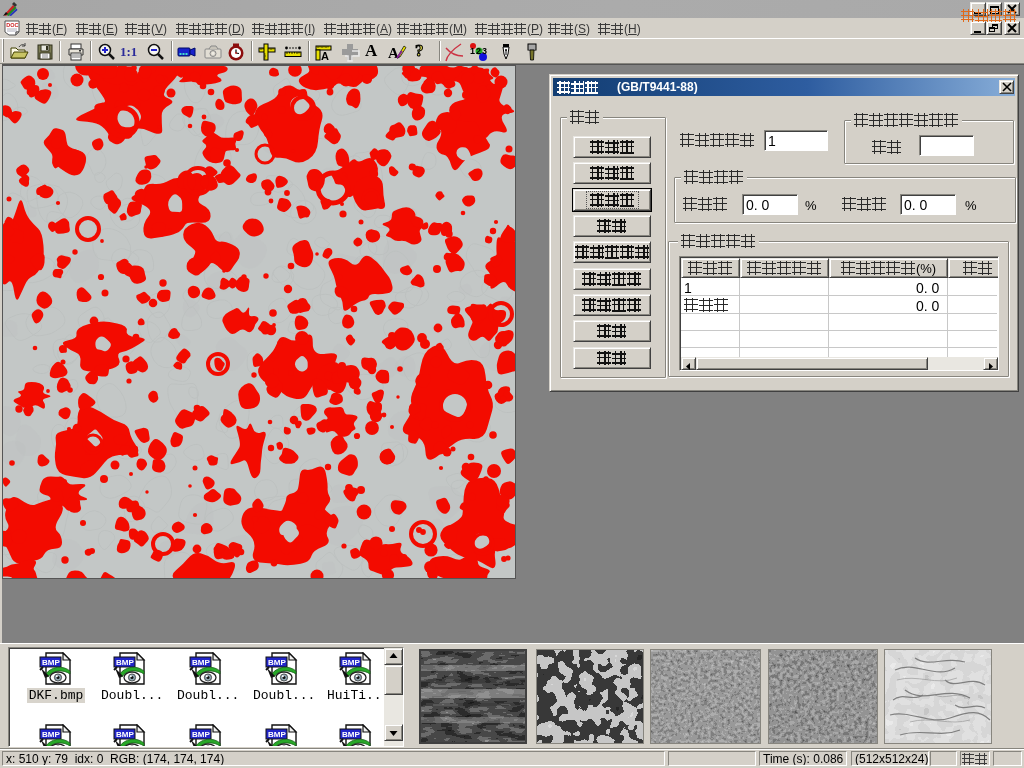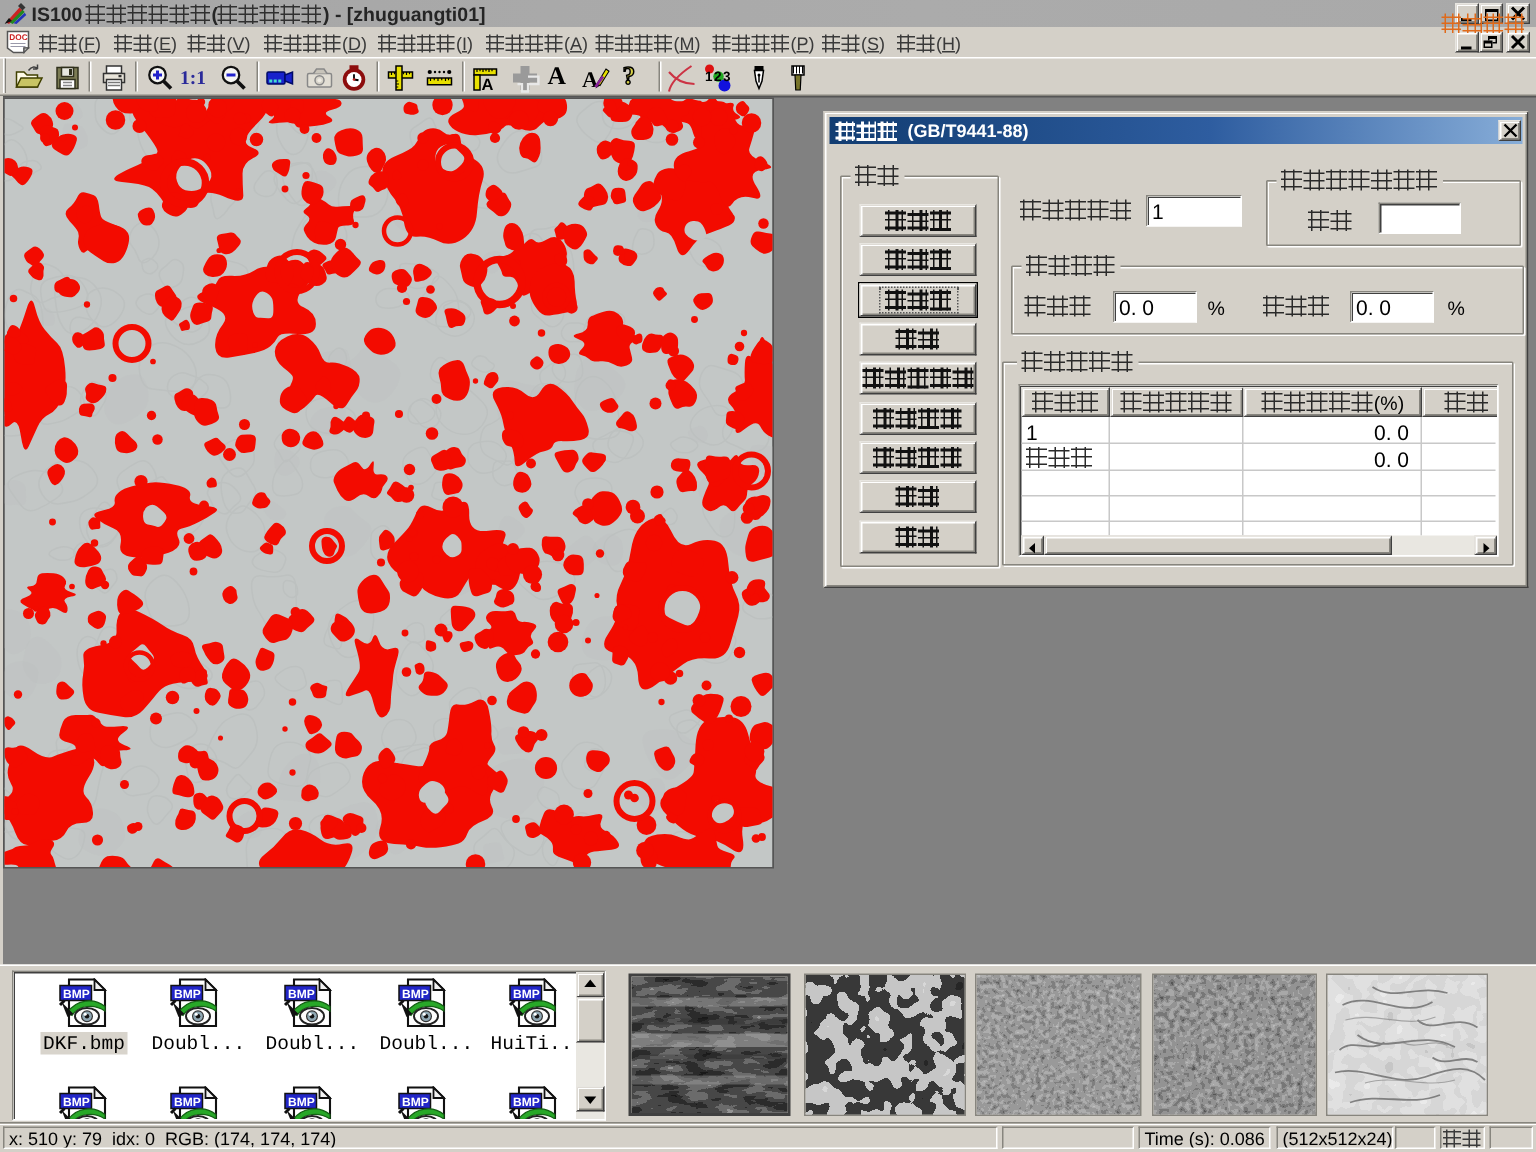--- a/index.html
+++ b/index.html
@@ -43,36 +43,20 @@
 i.o13.q2{background-position:0 2px,0 6px,0 11px,2px 0,6px 0,10px 0}
 </style></head><body>
 <div class="abs" style="left:0;top:0;width:1024px;height:18px;background:linear-gradient(90deg,#a6a6a6,#ababab 60%,#a9a9a9)">
     <svg class="abs" style="left:3px;top:2px" width="15" height="14" viewBox="0 0 15 14">
 <path d="M1 13 L10 3 L12 5 L3 14 Z" fill="#cc2222"></path>
 <path d="M3.5 13 L12 4.5 L13.5 6 L5.5 14 Z" fill="#228822"></path>
 <path d="M6 13.5 L13.5 6.5 L14.5 8 L8 14 Z" fill="#2233bb"></path>
 <path d="M0 14 L3 10 L5 12 Z" fill="#111"></path>
 <path d="M9 2 L11 0 L14 3 L12 5 Z" fill="#333"></path>
 </svg>
-    <div class="abs flex" style="left:21px;top:2px;height:14px;font-size:13px;font-weight:bold;color:#252525;letter-spacing:0">
-      <span style="margin-right:2px">IS100</span>
-      <i class="k13 q0"></i>
-      <i class="k13 q1"></i>
-      <i class="k13 q2"></i>
-      <i class="k13 q0"></i>
-      <i class="k13 q1"></i>
-      <i class="k13 q2"></i>
-      <span>(</span>
-      <i class="k13 q0"></i>
-      <i class="k13 q1"></i>
-      <i class="k13 q2"></i>
-      <i class="k13 q0"></i>
-      <i class="k13 q1"></i>
-      <span>) - [zhuguangti01]</span>
-    </div>
     <div class="abs btn3d" style="left:970px;top:2px;width:16px;height:14px">
       <div class="abs" style="left:3px;top:9px;width:7px;height:2px;background:#000"></div>
     </div>
     <div class="abs btn3d" style="left:986px;top:2px;width:16px;height:14px">
       <div class="abs" style="left:3px;top:2.5px;width:9px;height:8px;border:1px solid #000;border-top-width:2px"></div>
     </div>
     <div class="abs btn3d" style="left:1004px;top:2px;width:16px;height:14px">
       <svg class="abs" style="left:2px;top:1px" width="10" height="10" viewBox="0 0 10 10">
         <path d="M1 1 L9 9 M9 1 L1 9" stroke="#000" stroke-width="2"></path>
       </svg>
@@ -1045,21 +1029,21 @@
         <circle cx="480" cy="478" r="10" stroke-width="3"></circle>
         <circle cx="368" cy="132" r="8" stroke-width="3"></circle>
       </g>
     </svg></div>
 <div class="abs" style="left:549px;top:74px;width:470px;height:318px;background:#d4d0c8;border:1px solid;border-color:#d4d0c8 #404040 #404040 #d4d0c8;box-shadow:inset 1px 1px 0 #fff,inset -1px -1px 0 #87857e">
     <div class="abs" style="left:3px;top:3px;width:462px;height:18px;background:linear-gradient(90deg,#123d72,#2e5da0 55%,#87add8)">
       <div class="abs flex" style="left:4px;top:2px;height:14px;color:#fff;font-weight:bold;font-size:12px">
         <i class="w13 q0"></i>
         <i class="w13 q1"></i>
         <i class="w13 q2"></i>
-        <span style="margin-left:6px">(GB/T9441-88)</span>
+        <span style="margin-left:18px">(GB/T9441-88)</span>
       </div>
       <div class="abs btn3d" style="left:446px;top:2px;width:15px;height:14px">
         <svg class="abs" style="left:2px;top:1px" width="10" height="10" viewBox="0 0 10 10">
           <path d="M1 1 L9 9 M9 1 L1 9" stroke="#000" stroke-width="1.6"></path>
         </svg>
       </div>
     </div>
     <div class="abs grp" style="left:10px;top:42px;width:106px;height:261px"></div>
     <div class="abs flex glabel" style="left:17px;top:35px">
       <i class="k14 q0"></i>

